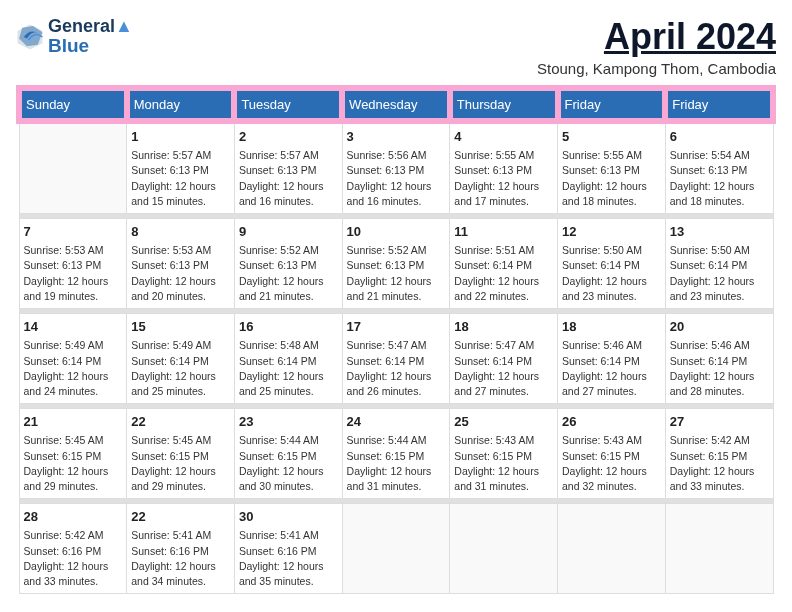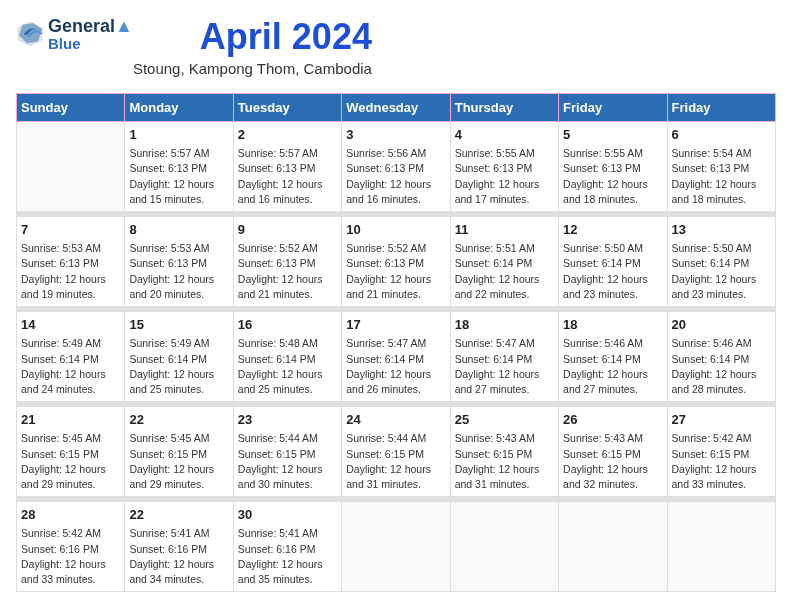--- a/index.html
+++ b/index.html
@@ -5,60 +5,62 @@
     * { box-sizing: border-box; margin: 0; padding: 0; }
     body {
       font-family: Arial, sans-serif;
       background: #fff;
       width: 792px;
       min-height: 612px;
       padding: 16px;
     }
     .header-area {
       display: flex;
+      justify-content: space-between;
       align-items: flex-start;
-      margin-bottom: 16px;
+      margin-bottom: 8px;
     }
     .logo {
       display: flex;
       align-items: center;
       gap: 4px;
     }
     .logo-icon {
       width: 28px;
       height: 28px;
     }
     .title-area {
       text-align: right;
     }
     .cal-title {
       font-size: 36px;
       font-weight: bold;
-      color: #1d4ed8;
+      color: #0f172a;
+      text-decoration: underline;
     }
     .cal-subtitle {
       font-size: 15px;
       color: #333;
       margin-top: 2px;
     }
     .calendar {
       width: 100%;
       border-collapse: collapse;
       font-size: 11px;
     }
     .calendar thead tr {
       background: #2a6db5;
       color: #fff;
     }
     .calendar thead th {
       padding: 6px 4px;
       text-align: left;
       font-size: 13px;
-      font-weight: bold;
-      border: 1px solid #f9a8d4;
+      font-weight: normal;
+      border: 6px solid #f9a8d4;
     }
     .calendar tbody tr {
       border-bottom: 1px solid #ccc;
     }
     .calendar tbody td {
       vertical-align: top;
       padding: 4px 4px;
       border: 1px solid #ddd;
       width: calc(100%/7);
       min-height: 80px;
@@ -87,21 +89,21 @@
 <div class="header-area">
   <div class="logo">
     <svg class="logo-icon" viewBox="0 0 36 36">
       <polygon points="18,2 34,10 34,26 18,34 2,26 2,10" fill="#1a3a5c" opacity="0.15"></polygon>
       <polygon points="22,4 34,12 28,28 14,30 4,20 8,6" fill="#2a6db5" opacity="0.5"></polygon>
       <path d="M10 18 Q18 6 30 14 Q22 8 14 20 Z" fill="#2a6db5"></path>
       <path d="M16 22 Q24 10 34 18" stroke="#4a90d9" stroke-width="2" fill="none"></path>
     </svg>
     <div>
       <div style="font-size:18px;font-weight:bold;color:#1a3a5c;">General<span style="color:#4a90d9;">▲</span></div>
-      <div style="font-size:15px;font-weight:bold;color:#2a6db5;margin-top:-2px;">Blue</div>
+      <div style="font-size:19px;font-weight:bold;color:#2a6db5;margin-top:-2px;">Blue</div>
     </div>
   </div>
   <div class="title-area">
     <div class="cal-title">April 2024</div>
     <div class="cal-subtitle">Stoung, Kampong Thom, Cambodia</div>
   </div>
 </div>
 
 <table class="calendar">
   <thead>

